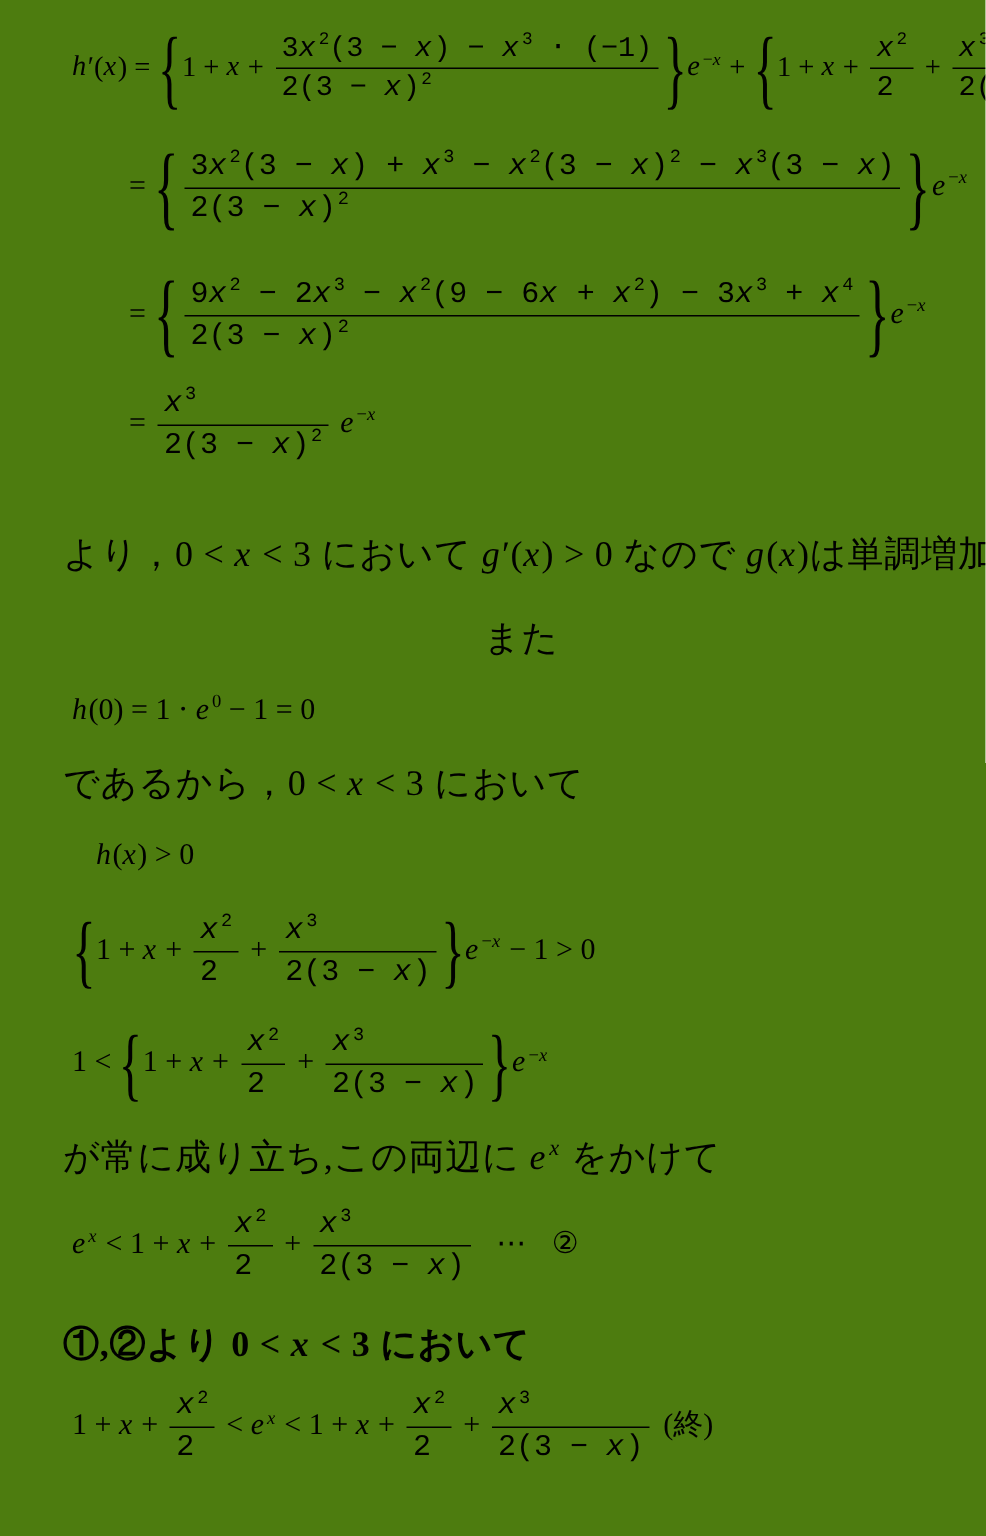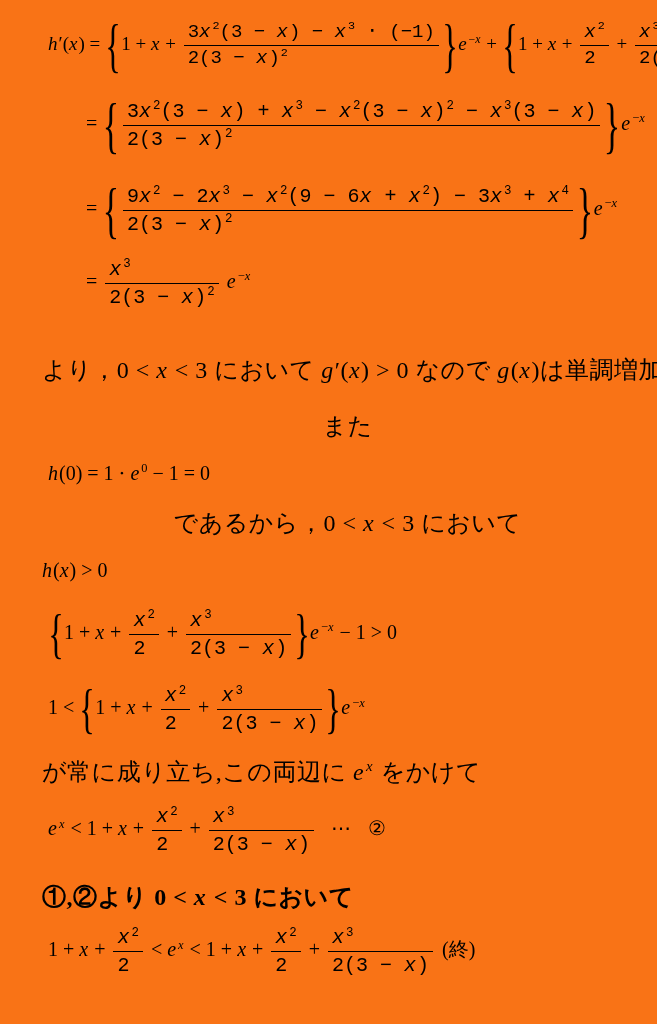--- a/index.html
+++ b/index.html
@@ -1,18 +1,18 @@
 <!DOCTYPE html>
 <html><head>
 <meta charset="utf-8">
 <style>
   html,body { margin:0; padding:0; background:#ffffff; color:#000000; }
   .page {
     width:657px; min-height:1024px; box-sizing:border-box;
-    padding:8px 4px 10px 42px; background:#f97316;
+    padding:8px 4px 10px 42px; background:#4d7c0f;
     font-family:"Liberation Serif","DejaVu Serif",serif;
     overflow:hidden;
   }
   .ln { font-size:20px; white-space:nowrap; line-height:1.25; }
   .ln.f19 { font-size:19px; }
   .ln.jp { font-size:24px; letter-spacing:0.5px; }
   i { font-style:italic; padding-right:1px; }
   sup { font-size:0.62em; vertical-align:0.62em; line-height:0; padding-left:1px; }
   .fr { display:inline-block; vertical-align:middle; text-align:left; margin:0 3px;font-family:Liberation Mono, monospace; }
   .fr .nu { display:block; padding:0 4px 2px; line-height:1.15; }
@@ -28,21 +28,21 @@
 <body>
 
 <div class="page">
   <div class="ln f19" style="margin:10px 0 0 6px;"><i>h</i>′(<i>x</i>) = <span class="br b3">{</span>1 + <i>x</i> + <span class="fr"><span class="nu">3<i>x</i><sup>2</sup>(3 − <i>x</i>) − <i>x</i><sup>3</sup> ⋅ (−1)</span><span class="de">2(3 − <i>x</i>)<sup>2</sup></span></span><span class="br b3">}</span><i>e</i><sup>−<i>x</i></sup> + <span class="br b3">{</span>1 + <i>x</i> + <span class="fr"><span class="nu"><i>x</i><sup>2</sup></span><span class="de">2</span></span> + <span class="fr"><span class="nu"><i>x</i><sup>3</sup></span><span class="de">2(3 − <i>x</i>)</span></span><span class="br b3">}</span><span class="br p1">(</span>−<i>e</i></div>
   <div class="ln" style="margin:22px 0 0 44px;">= <span class="br b3">{</span><span class="fr"><span class="nu">3<i>x</i><sup>2</sup>(3 − <i>x</i>) + <i>x</i><sup>3</sup> − <i>x</i><sup>2</sup>(3 − <i>x</i>)<sup>2</sup> − <i>x</i><sup>3</sup>(3 − <i>x</i>)</span><span class="de">2(3 − <i>x</i>)<sup>2</sup></span></span><span class="br b3">}</span><i>e</i><sup>−<i>x</i></sup></div>
   <div class="ln" style="margin:26px 0 0 44px;">= <span class="br b3">{</span><span class="fr"><span class="nu">9<i>x</i><sup>2</sup> − 2<i>x</i><sup>3</sup> − <i>x</i><sup>2</sup>(9 − 6<i>x</i> + <i>x</i><sup>2</sup>) − 3<i>x</i><sup>3</sup> + <i>x</i><sup>4</sup></span><span class="de">2(3 − <i>x</i>)<sup>2</sup></span></span><span class="br b3">}</span><i>e</i><sup>−<i>x</i></sup></div>
   <div class="ln" style="margin:18px 0 0 44px;">= <span class="fr"><span class="nu"><i>x</i><sup>3</sup></span><span class="de">2(3 − <i>x</i>)<sup>2</sup></span></span> <i>e</i><sup>−<i>x</i></sup></div>
   <div class="ln jp" style="margin:46px 0 0 0;">より，0 &lt; <i>x</i> &lt; 3 において <i>g</i>′(<i>x</i>) &gt; 0 なので <i>g</i>(<i>x</i>)は単調増加する.</div>
   <div class="ln jp" style="margin:26px 0 0 0;text-align:center;">また</div>
   <div class="ln" style="margin:20px 0 0 6px;"><i>h</i>(0) = 1 ⋅ <i>e</i><sup>0</sup> − 1 = 0</div>
-  <div class="ln jp" style="margin:22px 0 0 0;text-align:center;">であるから，0 &lt; <i>x</i> &lt; 3 において</div>
-  <div class="ln" style="margin:20px 0 0 0;"><i>h</i>(<i>x</i>) &gt; 0</div>
+  <div class="ln jp" style="margin:22px 0 0 0;">であるから，0 &lt; <i>x</i> &lt; 3 において</div>
+  <div class="ln" style="margin:20px 0 0 22px;"><i>h</i>(<i>x</i>) &gt; 0</div>
   <div class="ln" style="margin:26px 0 0 6px;"><span class="br b2">{</span>1 + <i>x</i> + <span class="fr"><span class="nu"><i>x</i><sup>2</sup></span><span class="de">2</span></span> + <span class="fr"><span class="nu"><i>x</i><sup>3</sup></span><span class="de">2(3 − <i>x</i>)</span></span><span class="br b2">}</span><i>e</i><sup>−<i>x</i></sup> − 1 &gt; 0</div>
   <div class="ln" style="margin:24px 0 0 6px;">1 &lt; <span class="br b2">{</span>1 + <i>x</i> + <span class="fr"><span class="nu"><i>x</i><sup>2</sup></span><span class="de">2</span></span> + <span class="fr"><span class="nu"><i>x</i><sup>3</sup></span><span class="de">2(3 − <i>x</i>)</span></span><span class="br b2">}</span><i>e</i><sup>−<i>x</i></sup></div>
   <div class="ln jp" style="margin:22px 0 0 0;">が常に成り立ち,この両辺に <i>e</i><sup><i>x</i></sup> をかけて</div>
   <div class="ln" style="margin:18px 0 0 6px;"><i>e</i><sup><i>x</i></sup> &lt; 1 + <i>x</i> + <span class="fr"><span class="nu"><i>x</i><sup>2</sup></span><span class="de">2</span></span> + <span class="fr"><span class="nu"><i>x</i><sup>3</sup></span><span class="de">2(3 − <i>x</i>)</span></span><span class="dots">⋯</span> ②</div>
   <div class="ln jp" style="margin:26px 0 0 0;font-weight:bold;">①,②より 0 &lt; <i>x</i> &lt; 3 において</div>
   <div class="ln" style="margin:14px 0 0 6px;">1 + <i>x</i> + <span class="fr"><span class="nu"><i>x</i><sup>2</sup></span><span class="de">2</span></span> &lt; <i>e</i><sup><i>x</i></sup> &lt; 1 + <i>x</i> + <span class="fr"><span class="nu"><i>x</i><sup>2</sup></span><span class="de">2</span></span> + <span class="fr"><span class="nu"><i>x</i><sup>3</sup></span><span class="de">2(3 − <i>x</i>)</span></span><span class="fin">(終)</span></div>
 </div>
 
 </body></html>

